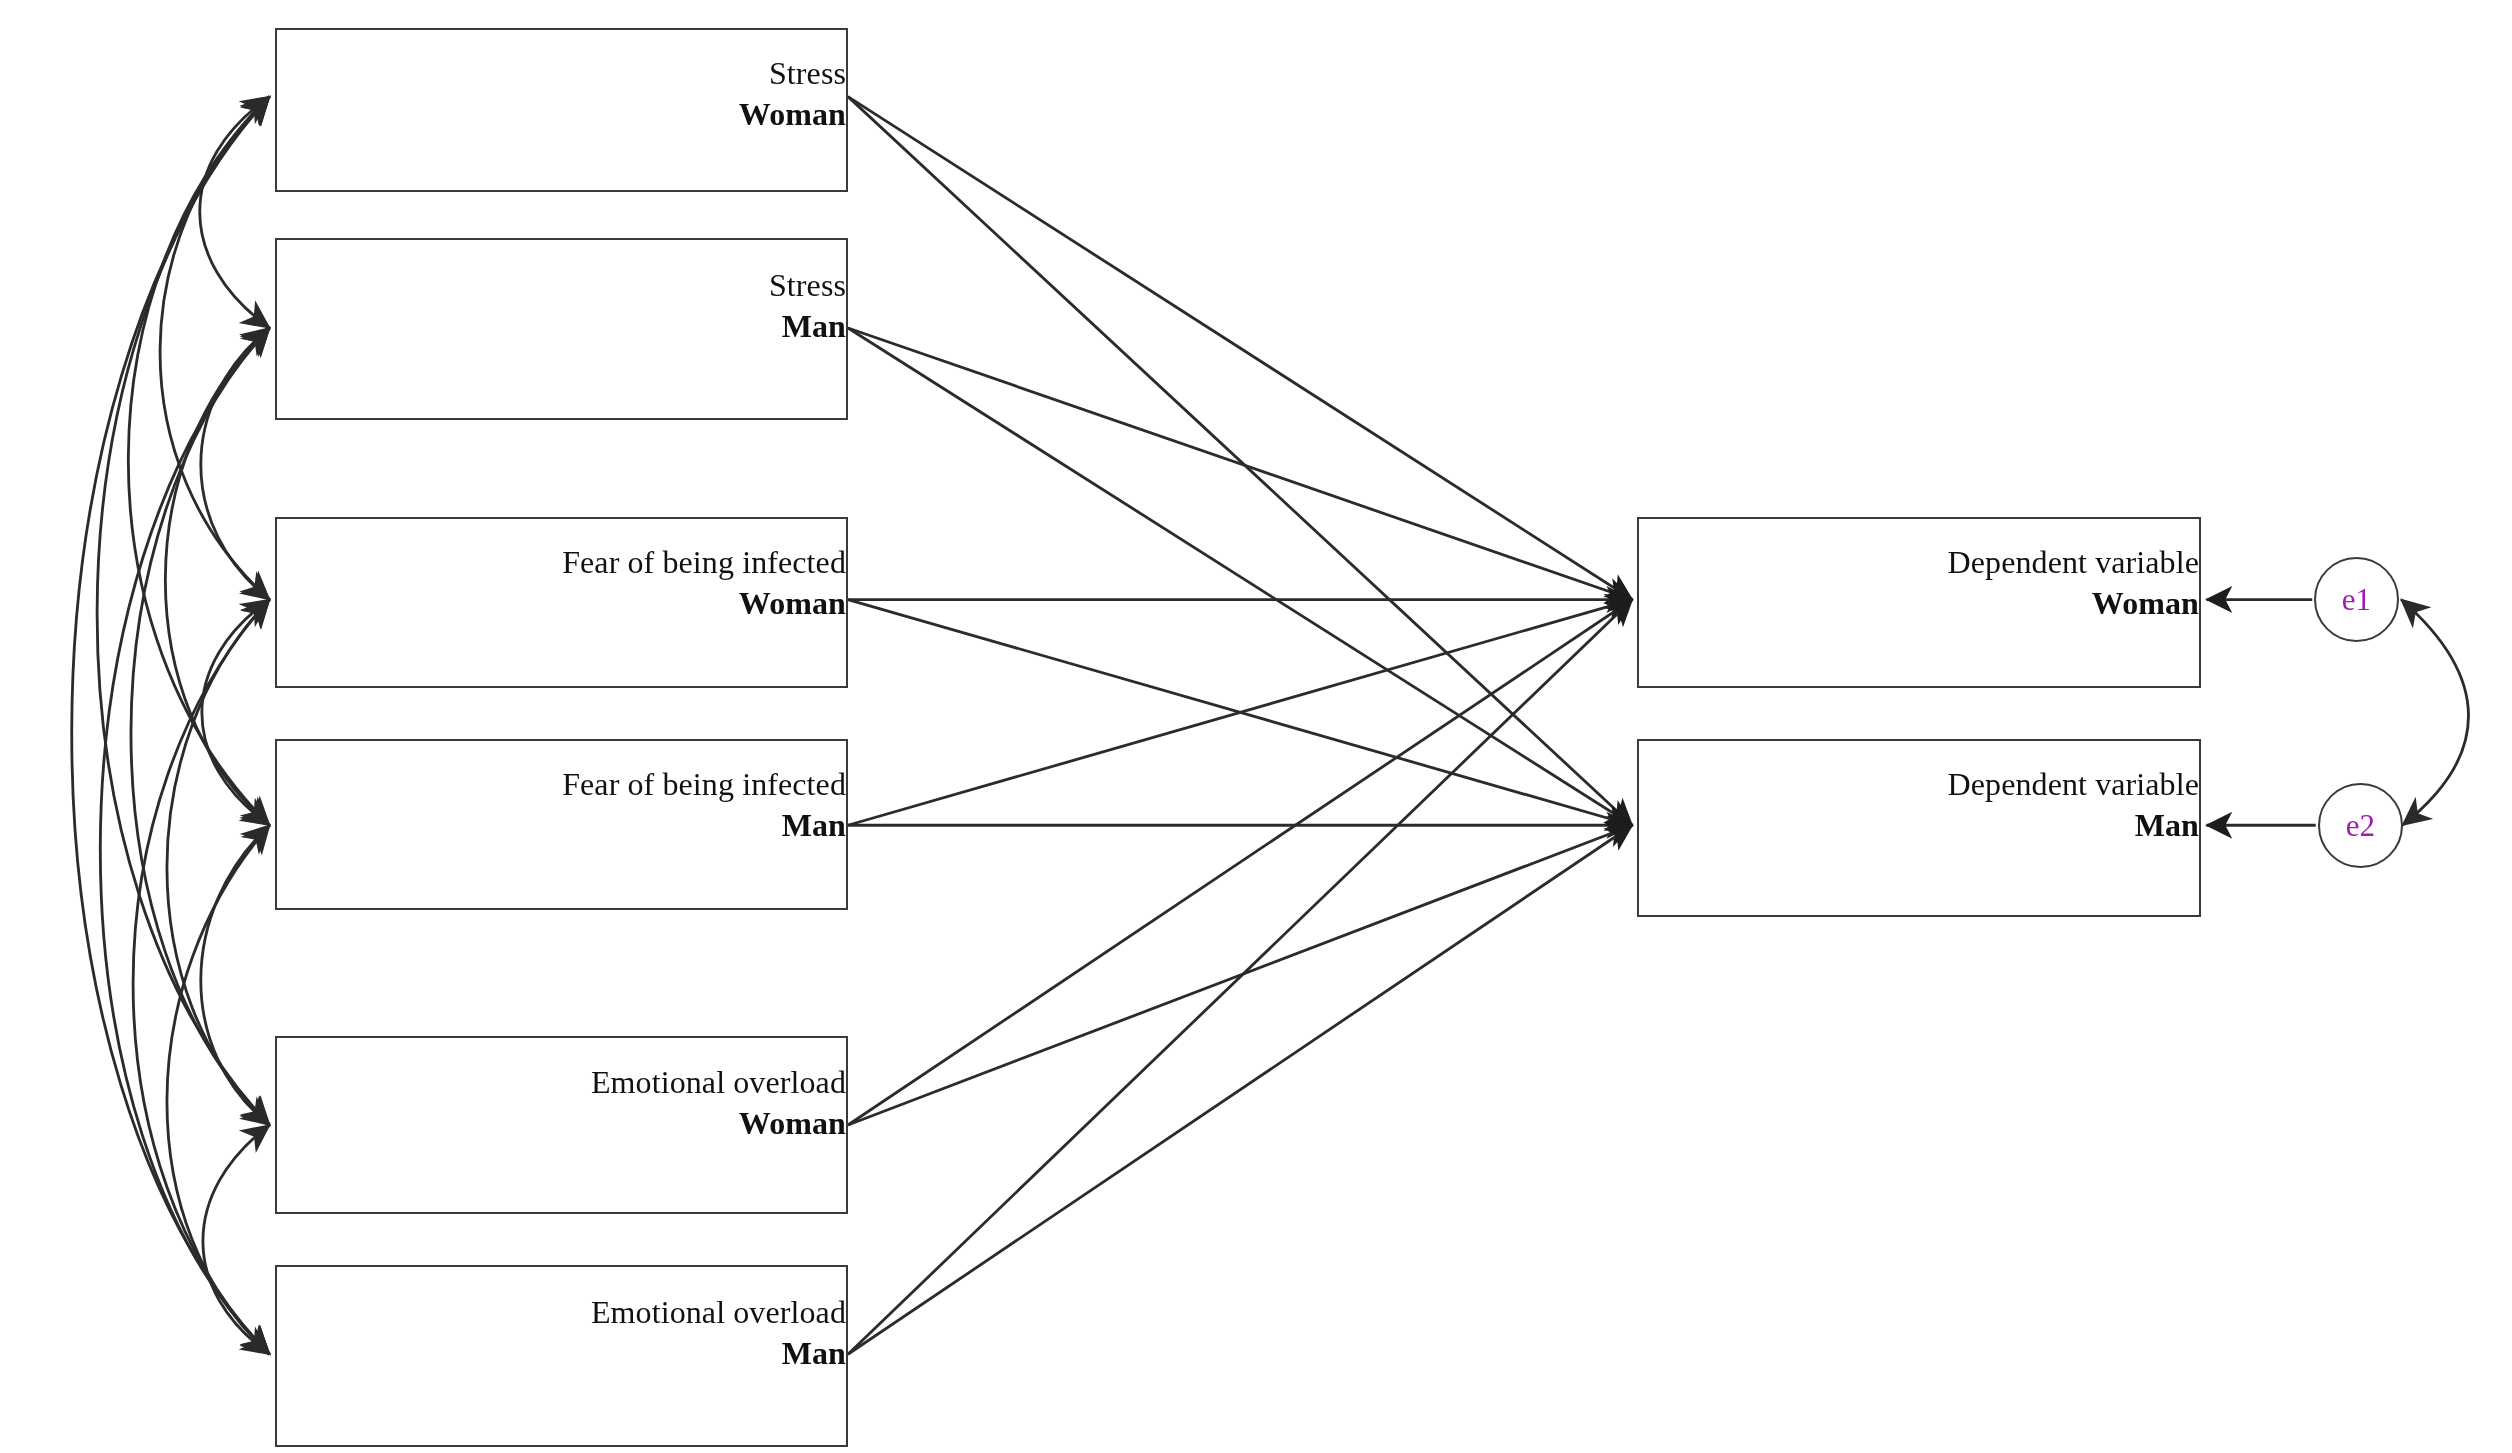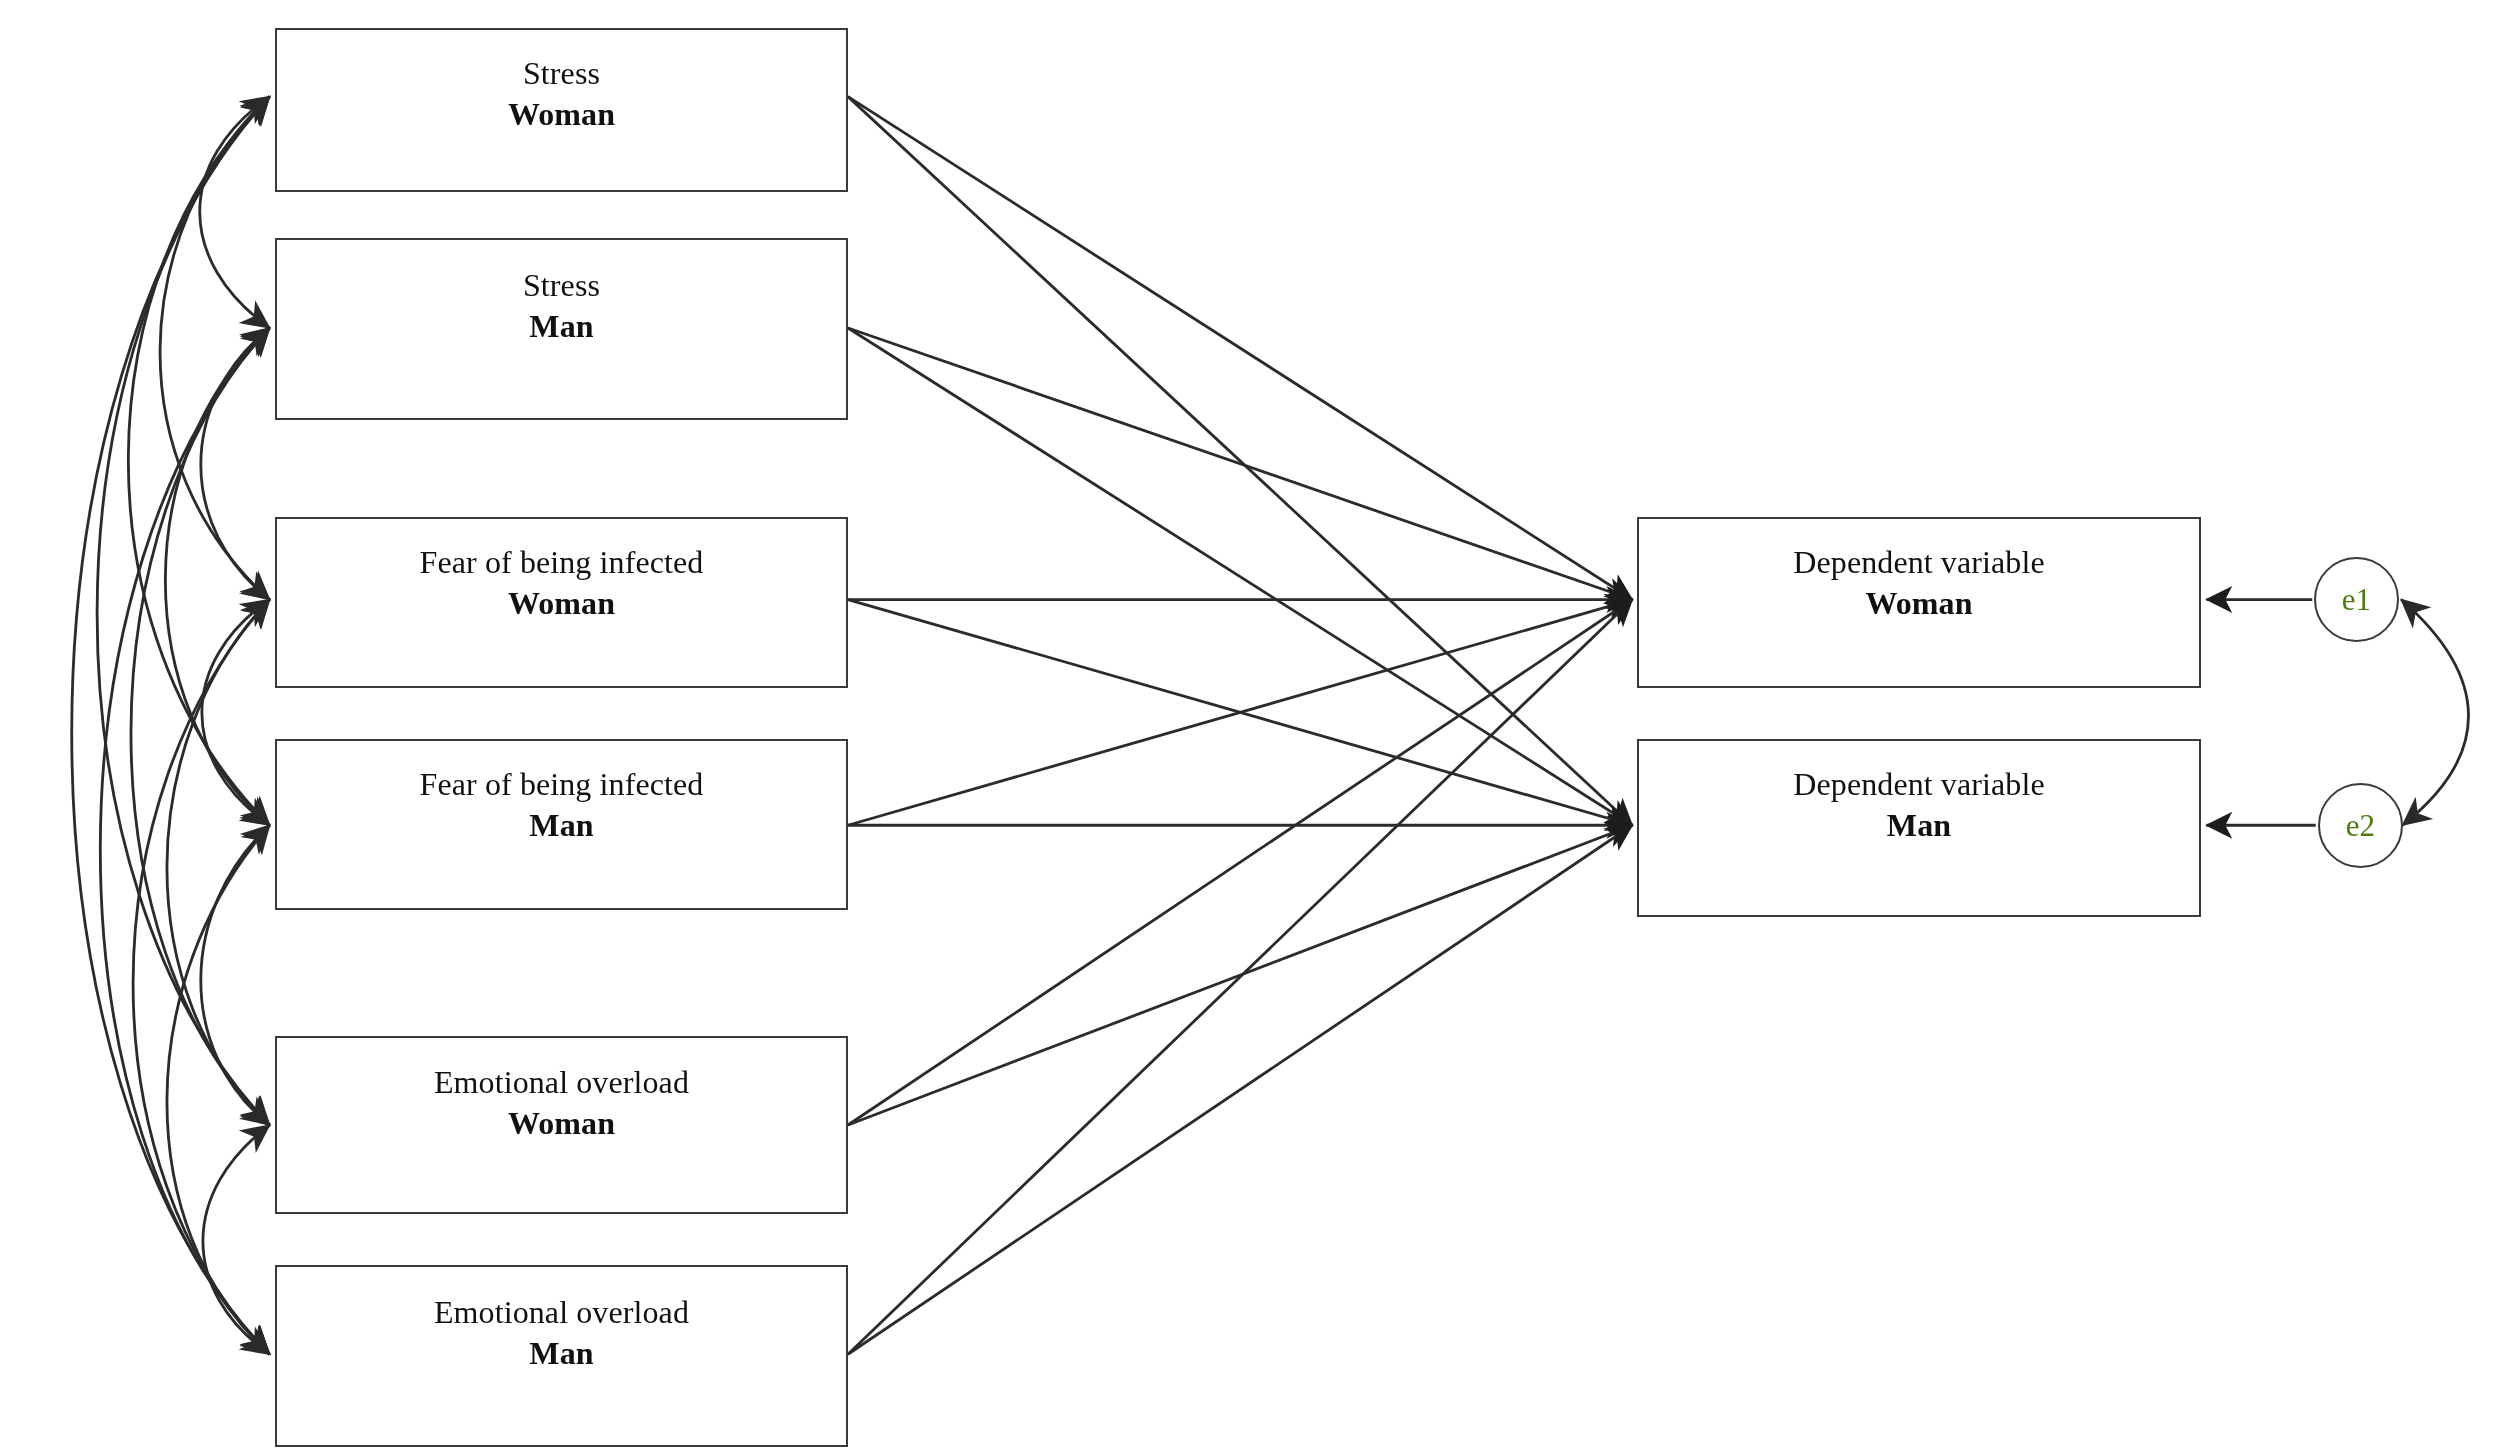--- a/index.html
+++ b/index.html
@@ -27,21 +27,21 @@
   }
   .node-box {
     position: absolute;
     box-sizing: border-box;
     background: #ffffff;
     border: 2.1px solid #3a3a3a;
     display: flex;
     flex-direction: column;
     align-items: center;
     justify-content: flex-start;
-    text-align: center;
+    text-align: right;
     line-height: 1.28;
     color: #111111;
     font-size: 32px;
     letter-spacing: 0.1px;
   }
   .node-box .node-line-1 {
     display: block;
   }
   .node-box .node-line-2 {
     display: block;
@@ -53,21 +53,21 @@
   .err-circle {
     position: absolute;
     box-sizing: border-box;
     border: 2.1px solid #3a3a3a;
     border-radius: 50%;
     background: #ffffff;
     display: flex;
     align-items: center;
     justify-content: center;
     font-size: 31px;
-    color: #4d7c0f;
+    color: #a21caf;
   }
 </style>
 </head>
 <body>
 
 <div id="diagram-root">
 
   <svg id="diagram-svg" viewBox="0 0 3561 2060">
     <defs>
       <marker id="arrow-head" viewBox="0 0 12 12" refX="10.5" refY="6" markerWidth="11" markerHeight="11" orient="auto-start-reverse" markerUnits="strokeWidth">

